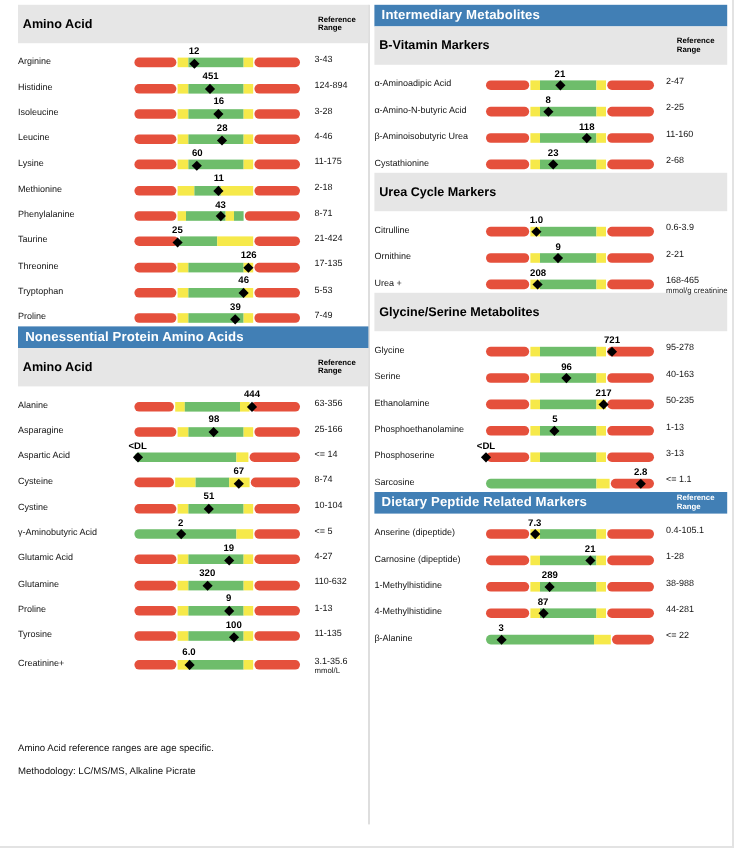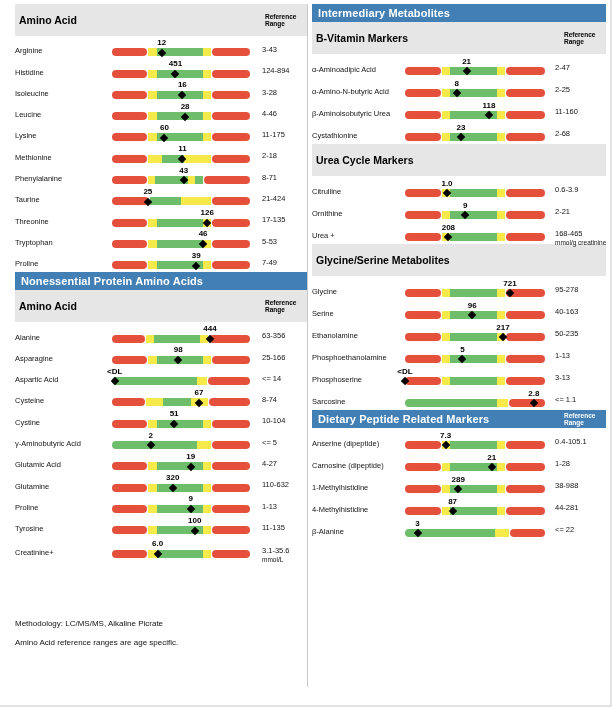--- a/index.html
+++ b/index.html
@@ -439,22 +439,22 @@
               <div class="val" style="left: 33%;">6.0</div>
               <div class="marker" style="left: 33%;"></div>
             </div>
             <div class="rref">
               <div class="refv">3.1-35.6</div>
               <div class="unit">mmol/L</div>
             </div>
           </div>
         </div>
         <div class="notes">
+          <div class="note">Amino Acid reference ranges are age specific.</div>
           <div class="note">Methodology: LC/MS/MS, Alkaline Picrate</div>
-          <div class="note">Amino Acid reference ranges are age specific.</div>
         </div>
       </div>
     <div class="col col-r" id="col-right">
         <div class="sec">
           <span class="sec-t">Intermediary Metabolites</span>
         </div>
         <div class="sub">
           <span class="sub-t">B-Vitamin Markers</span>
           <span class="refk">Reference
 Range</span>

